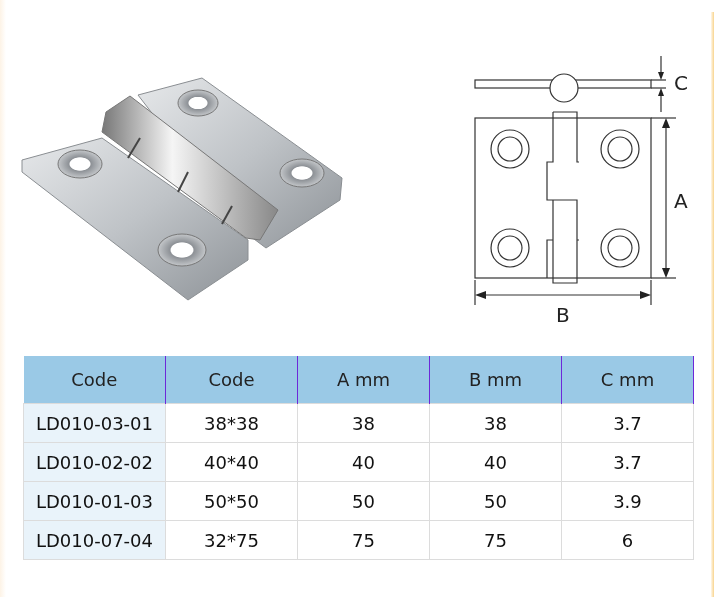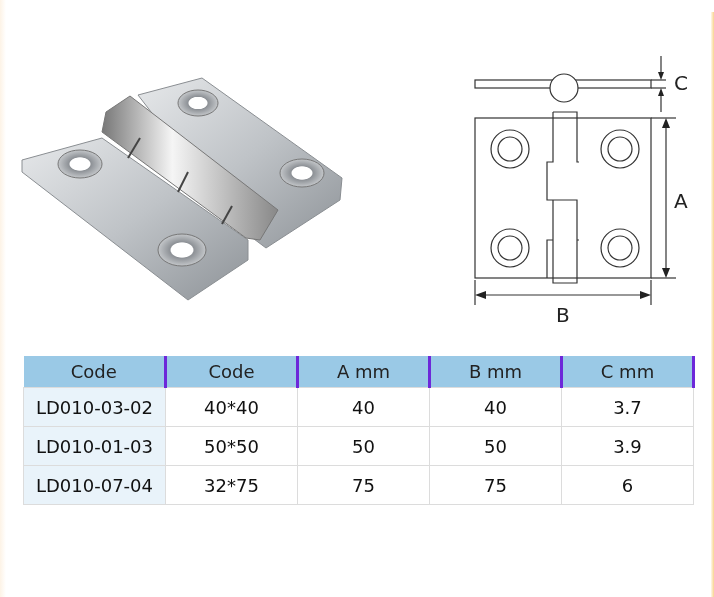--- a/index.html
+++ b/index.html
@@ -2,21 +2,21 @@
 <html><head>
 <meta charset="utf-8">
 <style>
   html, body { margin:0; padding:0; }
   body { width:714px; height:597px; background:#ffffff; position:relative; overflow:hidden; font-family:"DejaVu Sans", sans-serif; }
   .edge-left { position:absolute; left:0; top:0; width:6px; height:597px; background:linear-gradient(to right, #fdf3e6, #ffffff); }
   .edge-right { position:absolute; left:711px; top:12px; width:3px; height:585px; background:linear-gradient(to right, #fff7ea, #f8d48e); }
   .photo { position:absolute; left:10px; top:60px; width:360px; height:250px; }
   .drawing { position:absolute; left:450px; top:40px; width:260px; height:290px; }
   .tbl { position:absolute; left:23px; top:356px; width:670px; border-collapse:collapse; table-layout:fixed; }
-  .tbl th { background:#9ac9e6; height:31px; font-weight:normal; font-size:18px; color:#222; border-right:3px solid #6d28d9; padding:0; }
+  .tbl th { background:#9ac9e6; height:47px; font-weight:normal; font-size:18px; color:#222; border-right:1px solid #6d28d9; padding:0; }
   .tbl td { height:38px; font-size:18px; color:#111; text-align:center; border:1px solid #dcdcdc; padding:0; background:#fff; }
   .tbl td.code { background:#e9f3fa; }
   .tbl col.c1 { width:142px; } .tbl col.c2 { width:132px; } .tbl col.c3 { width:132px; } .tbl col.c4 { width:132px; } .tbl col.c5 { width:132px; }
 </style>
 </head>
 <body>
 
 <div class="edge-left"></div>
 <div class="edge-right"></div>
 
@@ -110,21 +110,28 @@
     <tr>
       <th>Code</th>
       <th>Code</th>
       <th>A mm</th>
       <th>B mm</th>
       <th>C mm</th>
     </tr>
   </thead>
   <tbody>
     <tr>
-      <td class="code">LD010-03-02</td>
+      <td class="code">LD010-03-01</td>
+      <td>38*38</td>
+      <td>38</td>
+      <td>38</td>
+      <td>3.7</td>
+    </tr>
+    <tr>
+      <td class="code">LD010-02-02</td>
       <td>40*40</td>
       <td>40</td>
       <td>40</td>
       <td>3.7</td>
     </tr>
     <tr>
       <td class="code">LD010-01-03</td>
       <td>50*50</td>
       <td>50</td>
       <td>50</td>

